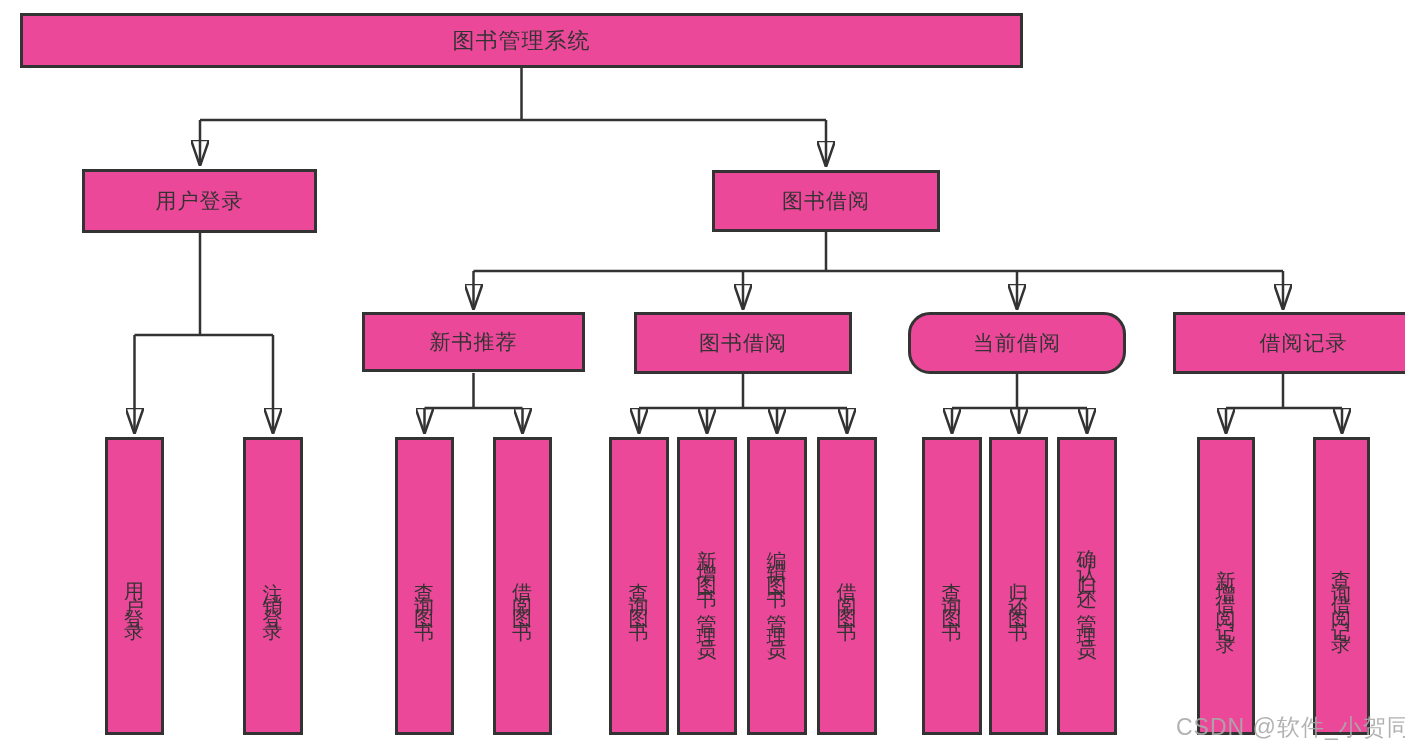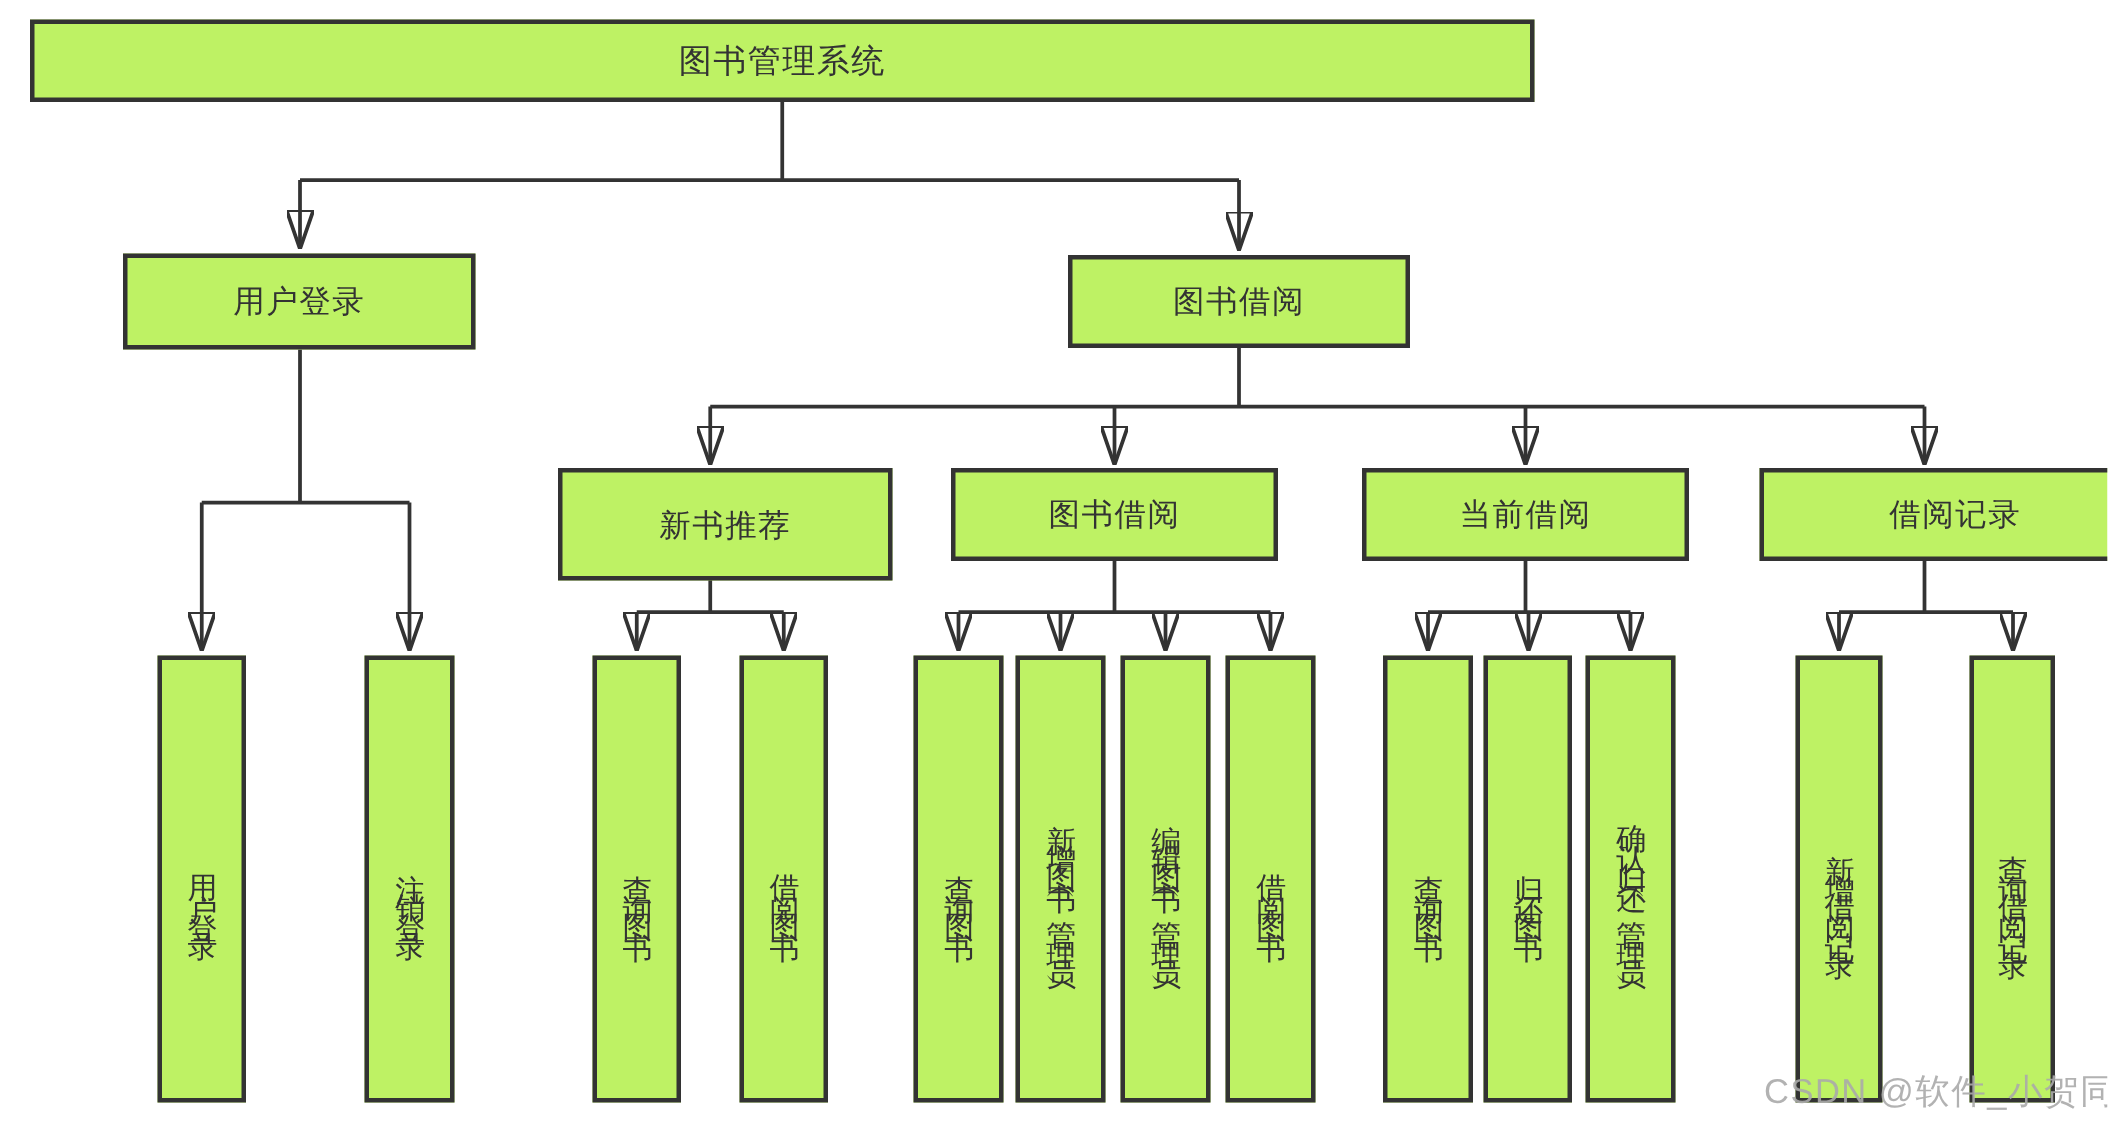--- a/index.html
+++ b/index.html
@@ -20,21 +20,21 @@
   }
   .connectors path {
     stroke: #333333;
     stroke-width: 2.5;
     fill: none;
   }
   .node {
     position: absolute;
     box-sizing: border-box;
     border: 3px solid #333333;
-    background: #bef264;
+    background: #ec4899;
     display: flex;
     align-items: center;
     justify-content: center;
     text-align: center;
   }
   .h-label { font-size: 21px; letter-spacing: 1px; white-space: nowrap; }
   .root-label { font-size: 22px; }
   .leaf {
     width: 59px;
     top: 437px;
@@ -110,27 +110,27 @@
     <span class="h-label root-label">图书管理系统</span>
   </div>
 
   <div class="node" style="left:82px; top:169px; width:235px; height:64px;">
     <span class="h-label">用户登录</span>
   </div>
   <div class="node" style="left:712px; top:170px; width:228px; height:62px;">
     <span class="h-label">图书借阅</span>
   </div>
 
-  <div class="node" style="left:372px; top:312px; width:223px; height:75px;font-family:Liberation Serif, serif;">
+  <div class="node" style="left:362px; top:312px; width:223px; height:60px;font-family:Liberation Serif, serif;">
     <span class="h-label">新书推荐</span>
   </div>
   <div class="node" style="left:634px; top:312px; width:218px; height:62px;">
     <span class="h-label">图书借阅</span>
   </div>
-  <div class="node" style="left:908px; top:312px; width:218px; height:62px;">
+  <div class="node" style="left:908px; top:312px; width:218px; height:62px;border-radius:22px;">
     <span class="h-label">当前借阅</span>
   </div>
   <div class="node" style="left:1173px; top:312px; width:261px; height:62px;">
     <span class="h-label">借阅记录</span>
   </div>
 
   <div class="node leaf" style="left:105px;">
     <span class="v-label">用户登录</span>
   </div>
   <div class="node leaf" style="left:243px; width:60px;">

